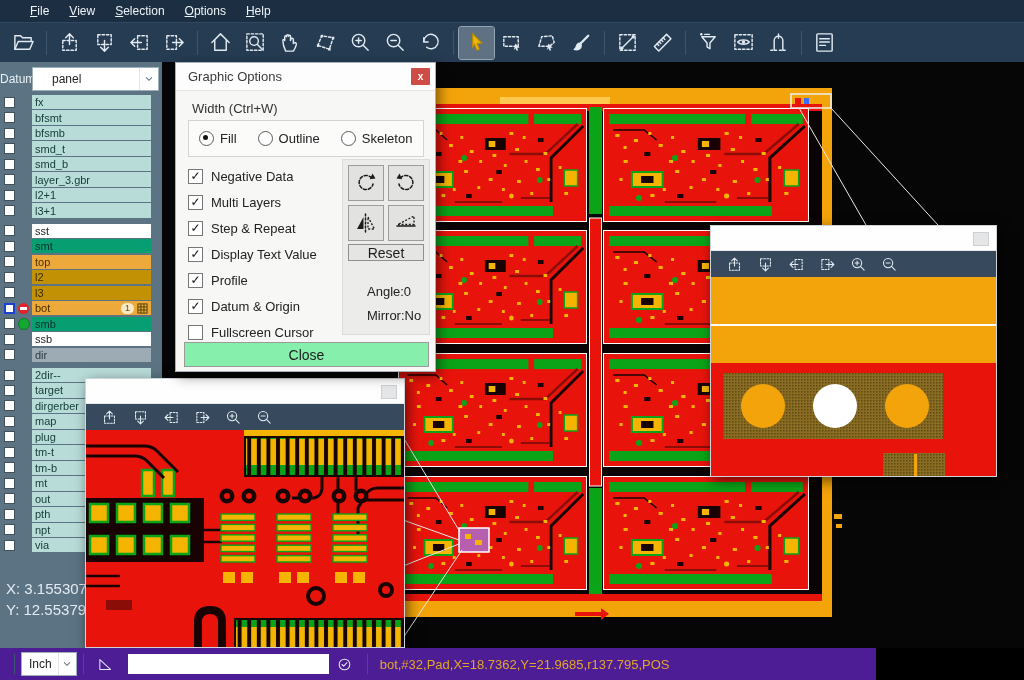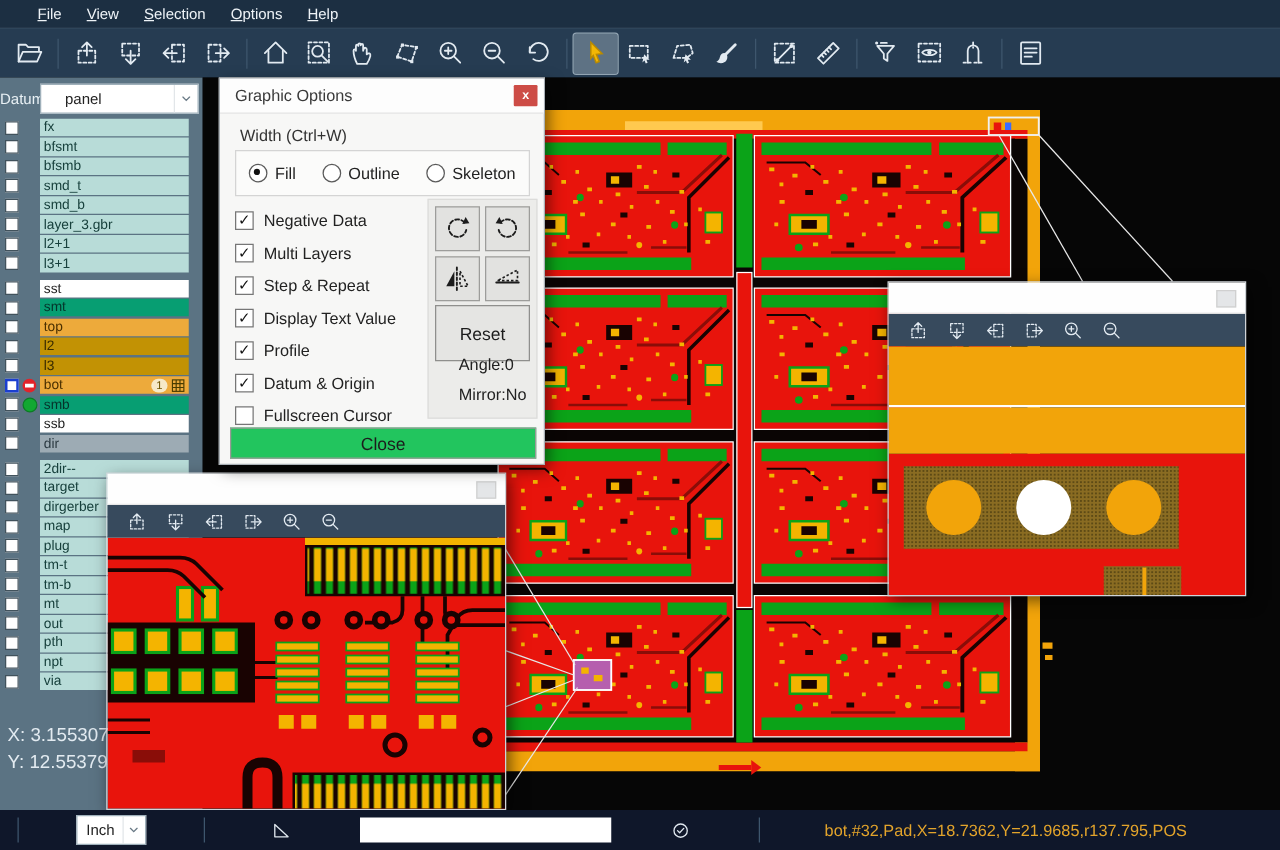--- a/index.html
+++ b/index.html
@@ -65,37 +65,37 @@
   .rdo{width:13px;height:13px;border:1px solid #5a5a5a;border-radius:50%;background:#fff;margin-right:6px;position:relative;flex:none;}
   .rdo.on::after{content:"";position:absolute;left:3px;top:3px;width:5px;height:5px;border-radius:50%;background:#111;}
   #dlg-checks{position:absolute;left:12px;top:100px;}
   .dcheck{display:flex;align-items:center;height:26px;}
   .dcheck .box{width:15px;height:15px;background:#fff;border:1px solid #767676;margin-right:8px;flex:none;
                display:flex;align-items:center;justify-content:center;font-size:12px;color:#111;box-sizing:border-box;}
   .dlg-panel{position:absolute;left:166px;top:96px;width:88px;height:176px;background:#ececea;border:1px solid #dcdcda;box-sizing:border-box;}
   .pbtn{position:absolute;width:36px;height:36px;background:#e2e2e0;border:1px solid #9d9d9b;display:flex;
         align-items:center;justify-content:center;color:#1c1c1c;box-sizing:border-box;}
   .pbtn svg{width:24px;height:24px;}
-  .reset-btn{position:absolute;left:5px;top:84px;width:76px;height:45px;background:#e5e5e3;border:1px solid #8f8f8d;
+  .reset-btn{position:absolute;left:5px;top:84px;width:76px;height:17px;background:#e5e5e3;border:1px solid #8f8f8d;
              display:flex;align-items:center;justify-content:center;font-size:14px;color:#1c1c1c;box-sizing:border-box;}
   .ptext{position:absolute;left:24px;font-size:13px;color:#222;}
-  .close-btn{position:absolute;left:8px;top:279px;width:245px;height:25px;background:#22c55e;border:1px solid #9a9a98;
+  .close-btn{position:absolute;left:8px;top:279px;width:245px;height:25px;background:#86efac;border:1px solid #9a9a98;
              display:flex;align-items:center;justify-content:center;font-size:14px;color:#1c1c1c;box-sizing:border-box;}
   
   .fwin{position:absolute;border:1px solid #cfd4d8;box-shadow:3px 4px 12px rgba(0,0,0,.55);box-sizing:content-box;}
   .fwin-title{height:24px;background:#fefefe;position:relative;border-bottom:1px solid #e8e8e8;}
   .fwin-btn{position:absolute;right:7px;top:6px;width:14px;height:12px;background:#e4e6e8;border:1px solid #d0d0d0;}
   .fwin-tools{height:26px;background:#374a5d;display:flex;align-items:center;padding-left:8px;}
   .fbtn{width:31px;height:22px;display:flex;align-items:center;justify-content:center;color:#e2eaf1;flex:none;}
   .fbtn svg{width:17px;height:17px;}
   .fwin-content{position:relative;overflow:hidden;}
   .fwin-content svg{display:block;}
   
-  .statusbar{position:absolute;left:0;top:648px;width:1024px;height:32px;background:#0f172a;
-             display:flex;align-items:center;box-sizing:border-box;padding-left:8px;gap:40px;}
+  .statusbar{position:absolute;left:0;top:648px;width:876px;height:32px;background:#4c1d95;
+             display:flex;align-items:center;box-sizing:border-box;padding-left:8px;}
   .ssep{width:1px;height:20px;background:#3e566d;margin:0 6px;flex:none;}
   .unit-box{height:22px;background:#fff;border:1px solid #9fb0ba;display:flex;align-items:center;font-size:12px;
             color:#222;padding-left:7px;flex:none;}
   .uchev{width:17px;height:100%;display:flex;align-items:center;justify-content:center;color:#6b7b87;border-left:1px solid #e2e6e9;margin-left:6px;}
   .uchev svg{width:10px;height:8px;}
   .sico{width:24px;height:24px;display:flex;align-items:center;justify-content:center;color:#dfe7ee;margin:0 4px;flex:none;}
   .sico svg{width:17px;height:17px;}
   .sinput{width:193px;height:20px;border:none;background:#fff;margin-left:6px;font-size:12px;padding:0 4px;flex:none;}
   .smsg{color:#e3a42b;font-size:13px;margin-left:6px;white-space:nowrap;}
 </style>

